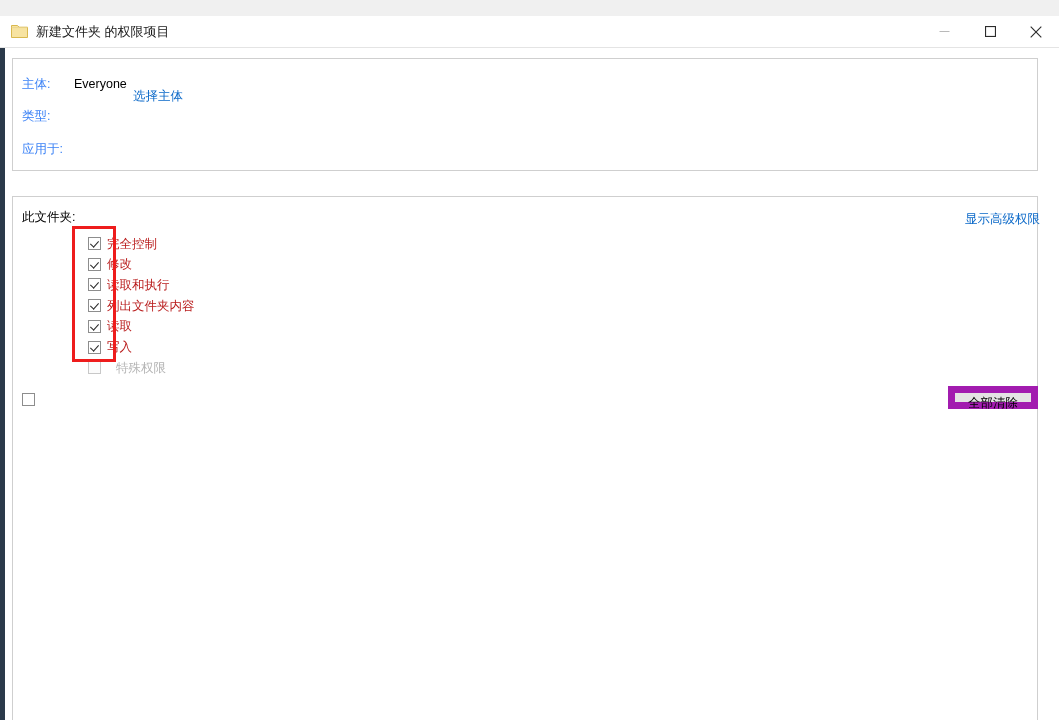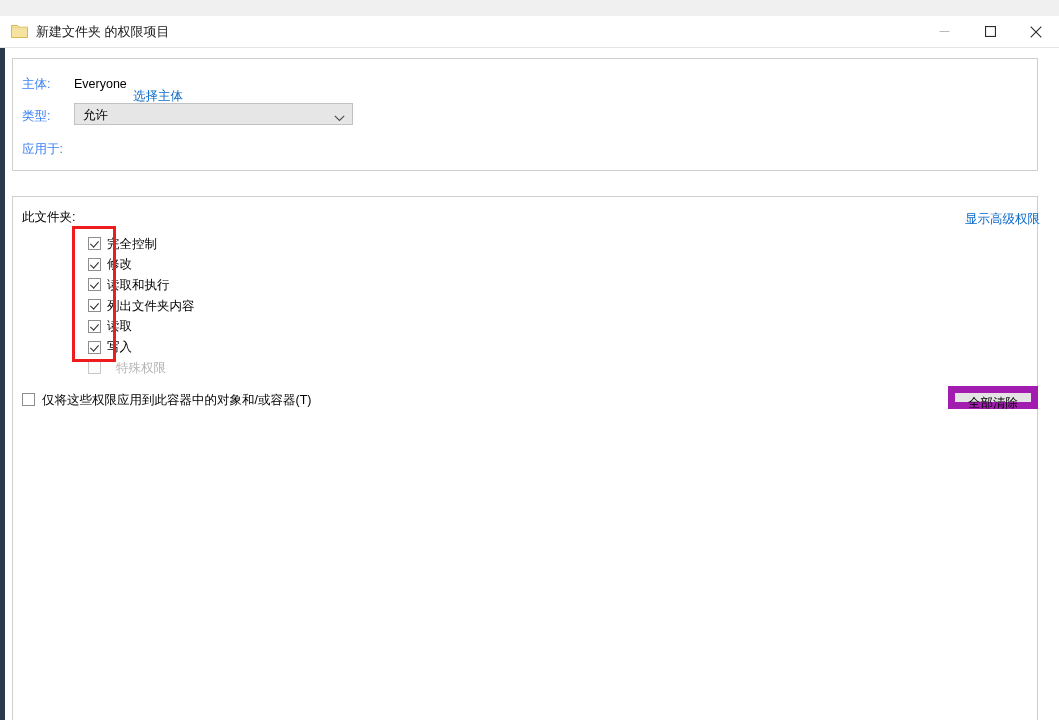--- a/index.html
+++ b/index.html
@@ -173,21 +173,21 @@
     border-width: 0 1.6px 1.6px 0;
     transform: rotate(42deg);
   }
   .cb.disabled {
     border-color: #c8c8c8;
     background: #fbfbfb;
   }
   .perm-label {
     margin-left: 6px;
     font-size: 12.5px;
-    color: #000000;
+    color: #b91c1c;
     white-space: nowrap;
     line-height: 16px;
   }
   .perm-label.disabled { color: #b4b4b4; margin-left: 15px; }
 
   
   #red-box {
     position: absolute;
     left: 72px; top: 210px;
     width: 44px; height: 136px;
@@ -256,28 +256,20 @@
     </div>
   </div>
 
   <div class="panel" id="panel-top"></div>
 
   <span class="field-label" id="label-subject">主体:</span>
   <span id="subject-value">Everyone</span>
   <span class="link" id="link-select-subject">选择主体</span>
 
   <span class="field-label" id="label-type">类型:</span>
-  <div class="combo" id="combo-type">
-    <span class="combo-text">允许</span>
-    <span class="chev">
-      <svg width="11" height="7" viewBox="0 0 11 7">
-        <polyline points="0.8,0.8 5.5,5.4 10.2,0.8" fill="none" stroke="#4a4a4a" stroke-width="1.1"></polyline>
-      </svg>
-    </span>
-  </div>
 
   <span class="field-label" id="label-applyto">应用于:</span>
 
   <div class="panel" id="panel-perm"></div>
 
   <span id="label-basic">此文件夹:</span>
   <span class="link" id="link-advanced">显示高级权限</span>
 
   <div id="perm-list">
       <div class="perm-row" style="top: 219px;">
@@ -307,18 +299,17 @@
       <div class="perm-row" style="top: 343.2px;">
         <span class="cb disabled"></span>
         <span class="perm-label disabled">特殊权限</span>
       </div>
     </div>
 
   <div id="red-box" style="border-color: rgb(238, 28, 28);"></div>
 
   <div id="container-row">
     <span class="cb" id="cb-container"></span>
-    <span class="perm-label">仅将这些权限应用到此容器中的对象和/或容器(T)</span>
   </div>
 
   <button id="btn-clear">全部清除</button>
 
 </div>
 
 </body></html>

